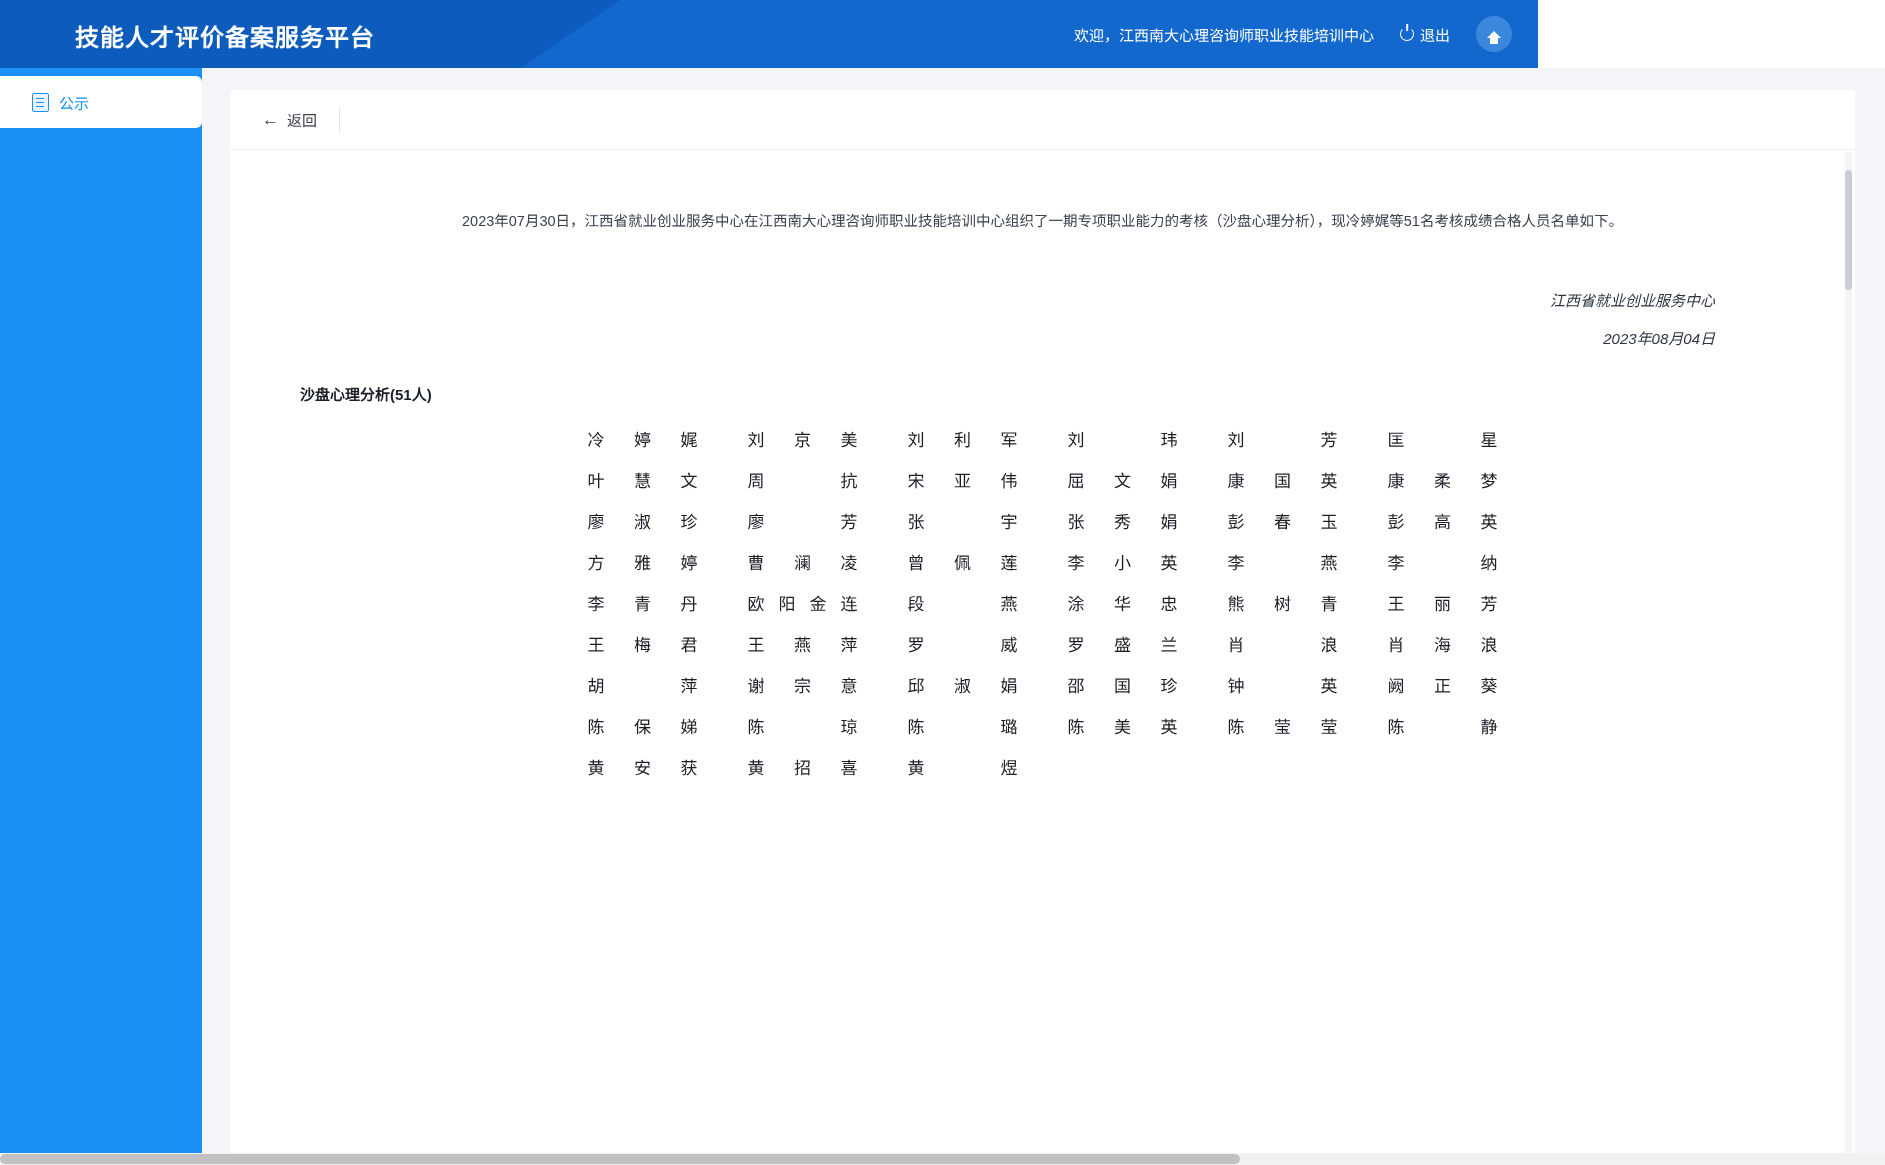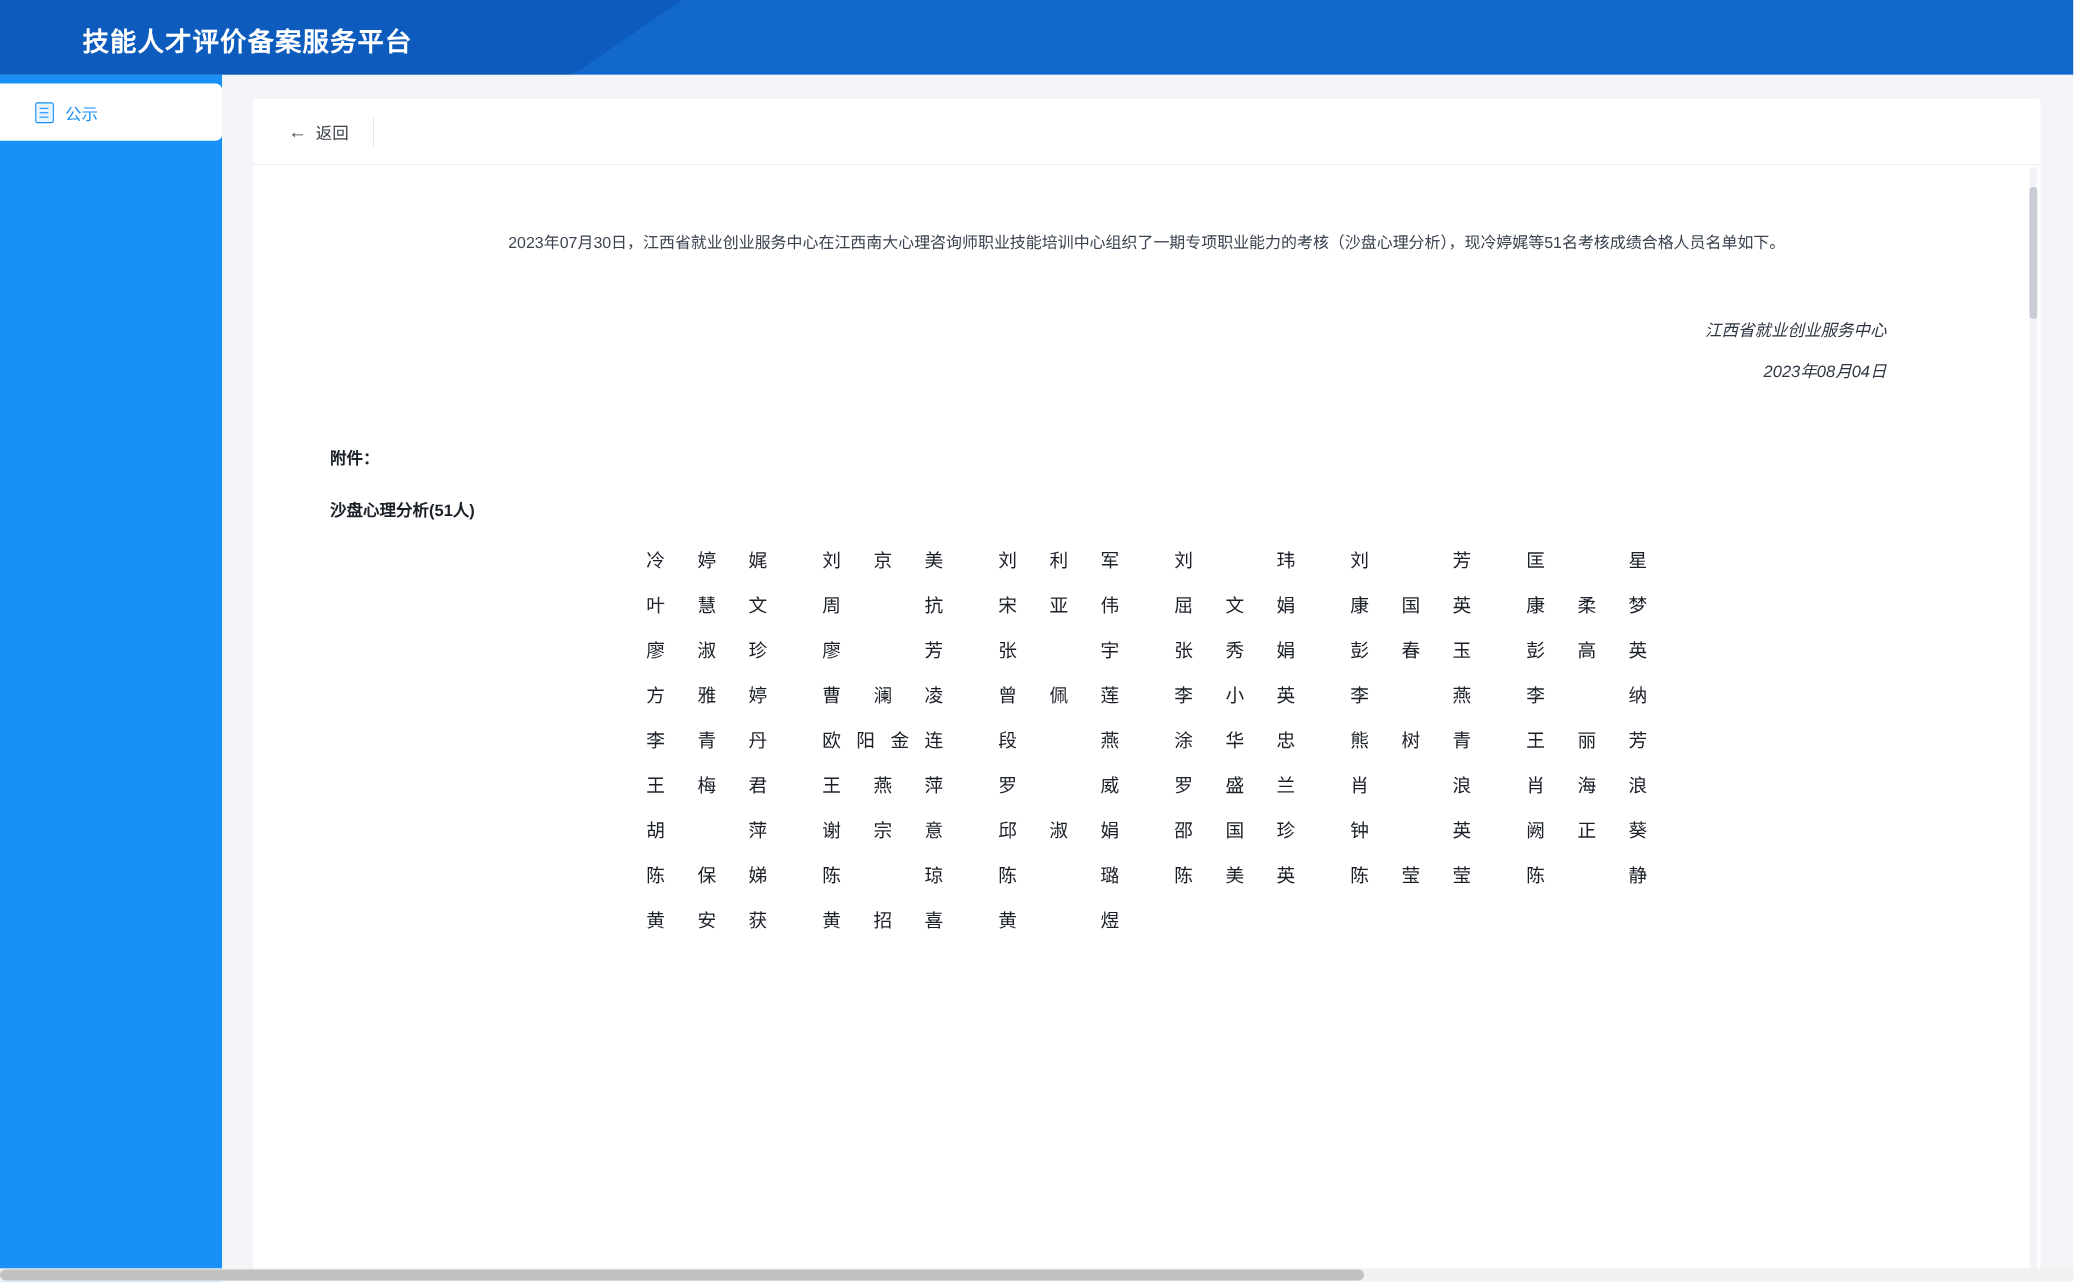--- a/index.html
+++ b/index.html
@@ -7,21 +7,21 @@
     margin: 0; padding: 0;
     width: 1885px; height: 1165px;
     font-family: "Liberation Sans", sans-serif;
     background: #ffffff;
     overflow: hidden;
   }
   #app { position: relative; width: 1885px; height: 1165px; background: #fff; }
 
   
   .header {
-    position: absolute; top: 0; left: 0; width: 1885px; height: 68px;
+    position: absolute; top: 0; left: 0; width: 1538px; height: 68px;
     background: #1268cd;
     overflow: hidden;
   }
   .header-bg-slant {
     position: absolute; top: 0; left: 0; height: 68px; width: 620px;
     background: #0c5bbd;
     clip-path: polygon(0 0, 100% 0, 84% 100%, 0% 100%);
   }
   .header-title {
     position: absolute; left: 75px; top: 18px;
@@ -183,20 +183,30 @@
   }
 </style>
 </head>
 <body>
 
 <div id="app">
 
   <div class="header">
     <div class="header-bg-slant"></div>
     <div class="header-title">技能人才评价备案服务平台</div>
+    <div class="header-right">
+      <div class="welcome-text">欢迎，江西南大心理咨询师职业技能培训中心</div>
+      <div class="logout-wrap">
+        <span class="power-icon"></span>
+        <span>退出</span>
+      </div>
+      <div class="home-btn">
+        <span class="home-icon"></span>
+      </div>
+    </div>
   </div>
 
   <div class="sidebar">
     <div class="side-item active">
       <span class="side-ic">
           <span class="doc"></span>
         </span>
       <span>公示</span>
     </div>
   </div>
@@ -211,21 +221,20 @@
         </div>
         <div class="topbar-div"></div>
       </div>
 
       <div class="doc-body">
         <div class="doc-intro">2023年07月30日，江西省就业创业服务中心在江西南大心理咨询师职业技能培训中心组织了一期专项职业能力的考核（沙盘心理分析），现冷婷娓等51名考核成绩合格人员名单如下。</div>
         <div class="sign-block">
           <div>江西省就业创业服务中心</div>
           <div>2023年08月04日</div>
         </div>
-        <div class="attach-label">附件：</div>
         <div class="group-label">沙盘心理分析(51人)</div>
         <div class="names-grid" id="names-grid">
             <div class="name-cell">
               <span class="w3">
                 <i style="font-style: normal;">冷</i>
                 <i style="font-style: normal;">婷</i>
                 <i style="font-style: normal;">娓</i>
               </span>
             </div>
             <div class="name-cell">

